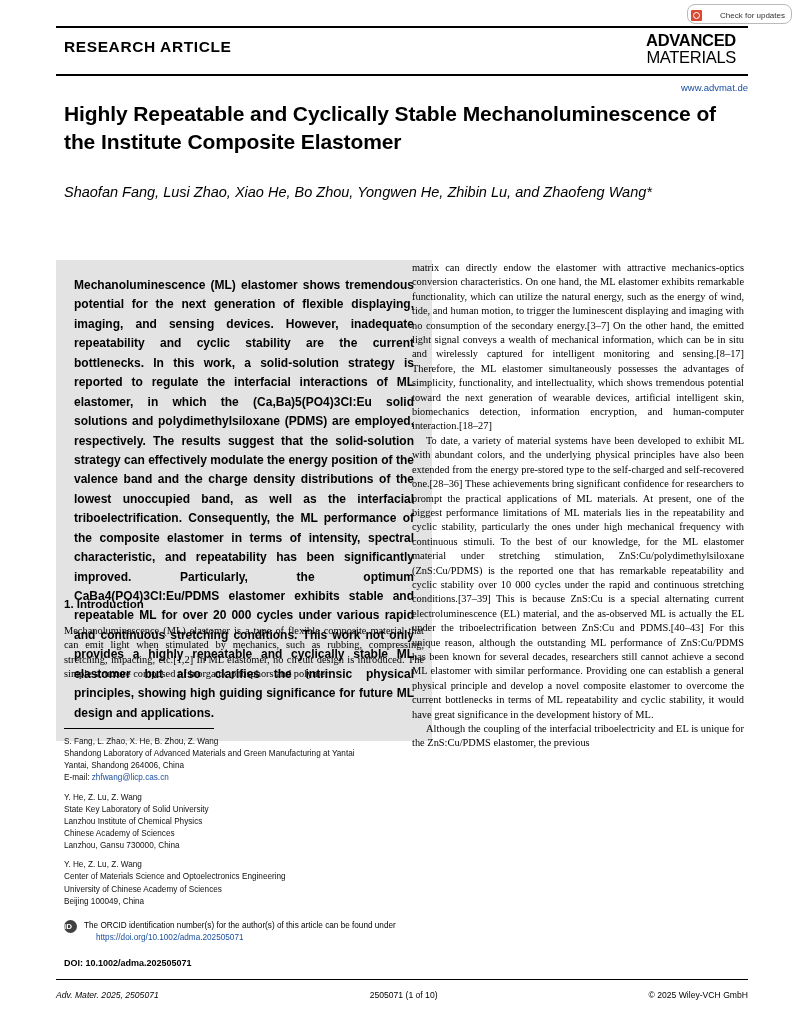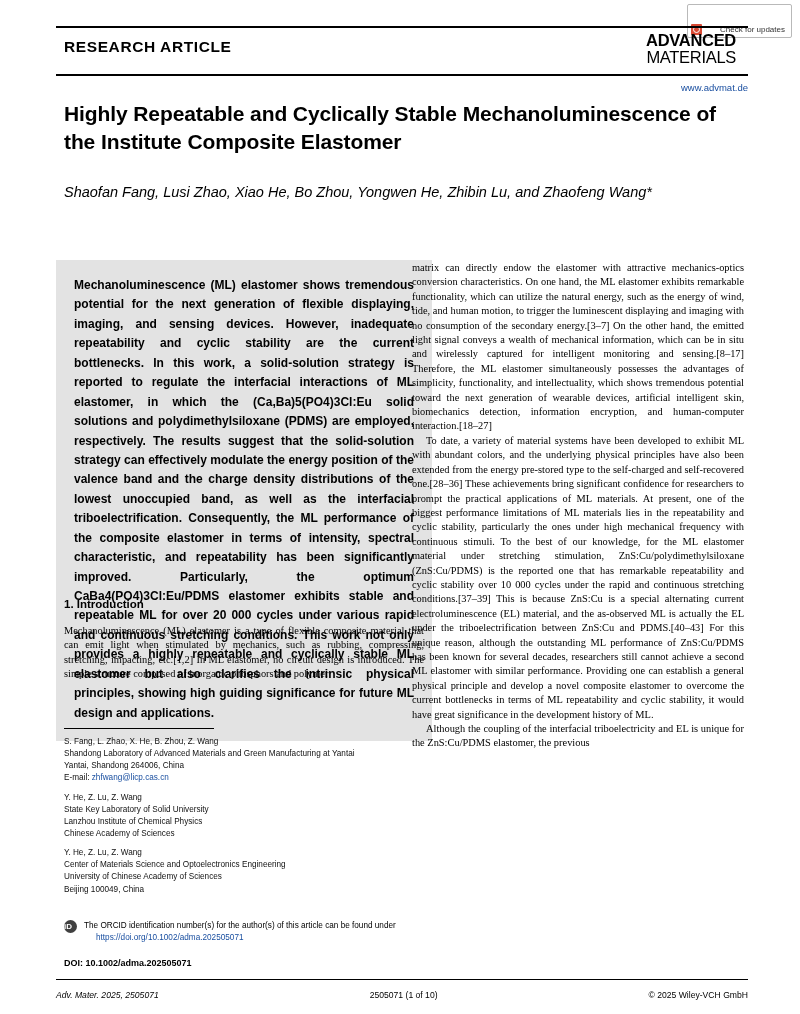--- a/index.html
+++ b/index.html
@@ -22,25 +22,25 @@
     box-sizing: border-box;
   }
 
   
   .updates-badge {
     position: absolute;
     top: 4px;
     right: 8px;
     border: 1px solid #b9b9b9;
     background: #ffffff;
-    border-radius: 2px;
+    border-radius: 8px;
     height: 16px;
     display: flex;
     align-items: center;
-    padding: 16px 6px 0 3px;
+    padding: 2px 6px 0 3px;
     font-family: "Liberation Sans", sans-serif;
     font-size: 8px;
     color: #333333;
     gap: 18px;
   }
   .updates-badge .cu-icon {
     width: 11px;
     height: 11px;
     background: #d94a34;
     border-radius: 1px;
@@ -318,20 +318,21 @@
         <span>E-mail:</span>
         <a href="#">zhfwang@licp.cas.cn</a>
       </div>
     </div>
 
     <div class="blk">
       <div>Y. He, Z. Lu, Z. Wang</div>
       <div>State Key Laboratory of Solid University</div>
       <div>Lanzhou Institute of Chemical Physics</div>
       <div>Chinese Academy of Sciences</div>
+      <div>Lanzhou, Gansu 730000, China</div>
     </div>
 
     <div class="blk">
       <div>Y. He, Z. Lu, Z. Wang</div>
       <div>Center of Materials Science and Optoelectronics Engineering</div>
       <div>University of Chinese Academy of Sciences</div>
       <div>Beijing 100049, China</div>
     </div>
   </div>
 

